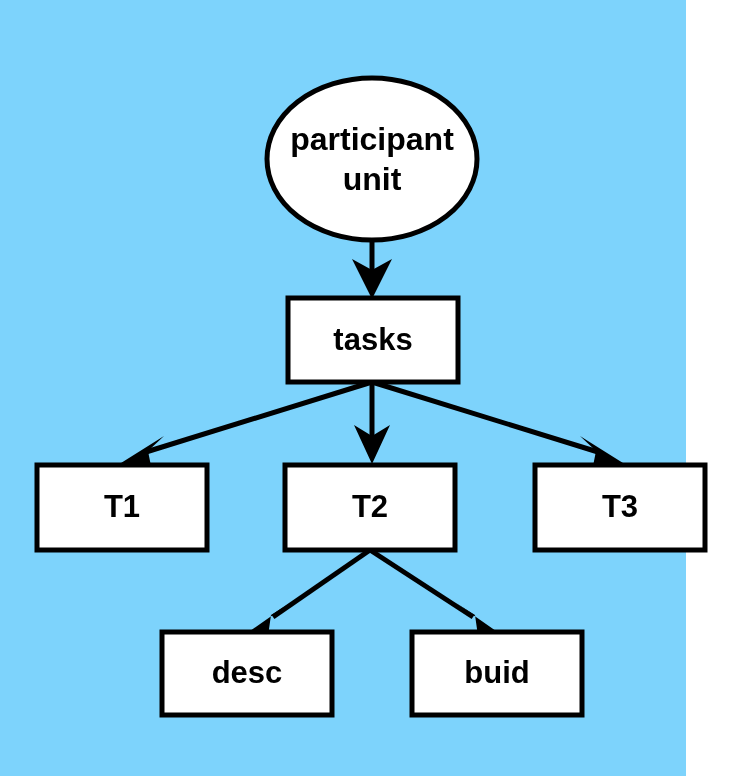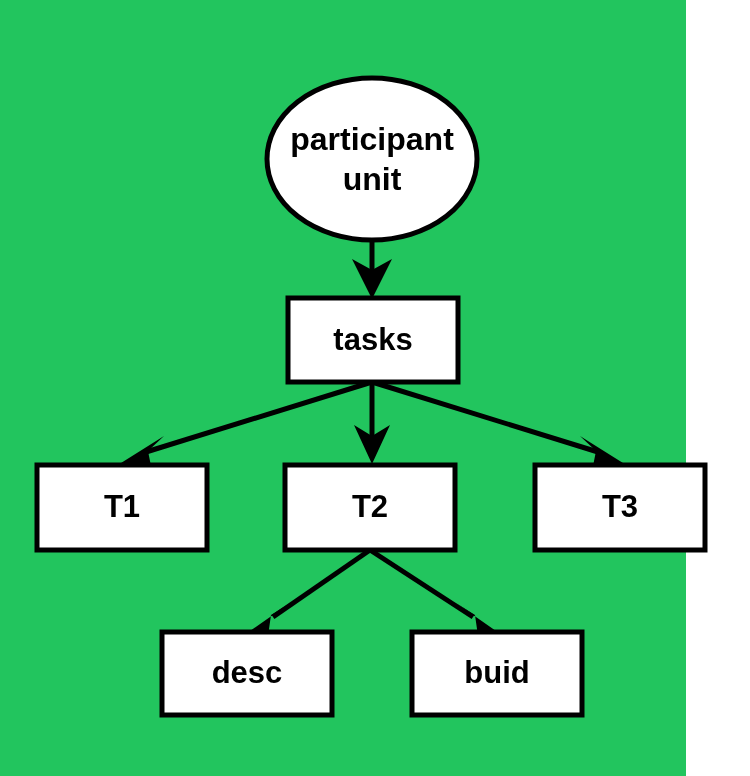--- a/index.html
+++ b/index.html
@@ -11,21 +11,21 @@
   body {
     width: 750px;
     height: 776px;
     overflow: hidden;
     font-family: "Liberation Sans", sans-serif;
   }
   #diagram-root {
     position: relative;
     width: 686px;
     height: 776px;
-    background: #22c55e;
+    background: #7dd3fc;
   }
   svg#diagram-canvas {
     position: absolute;
     top: 0;
     left: 0;
     width: 750px;
     height: 776px;
     display: block;
   }
   .node-shape {

